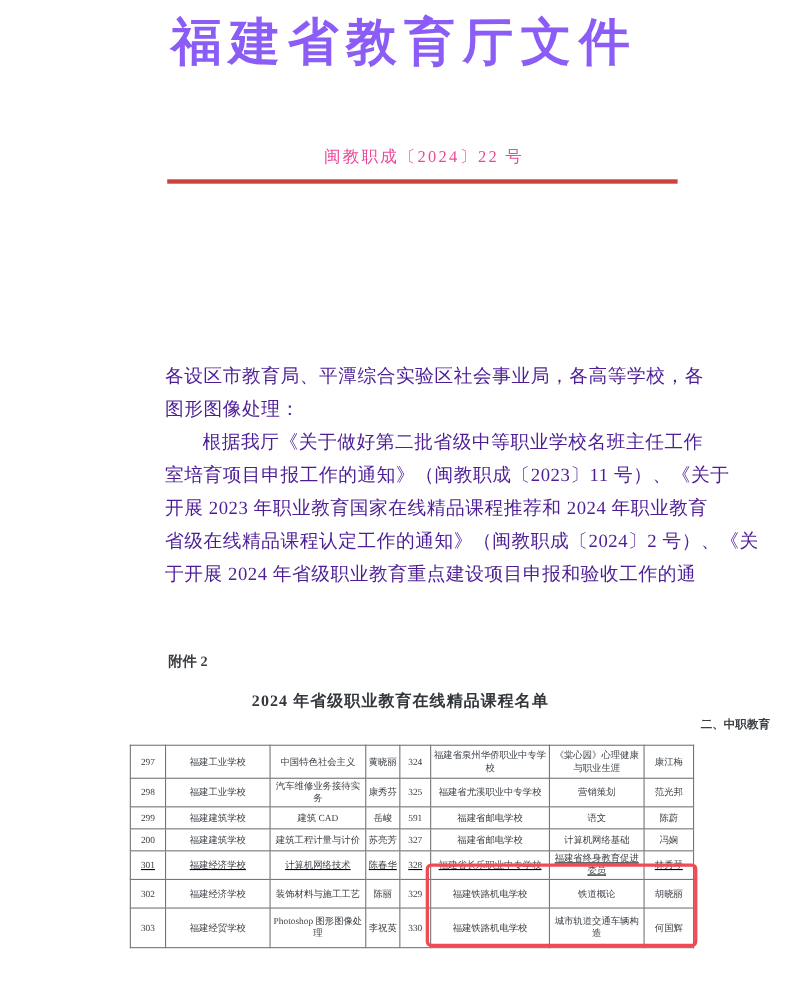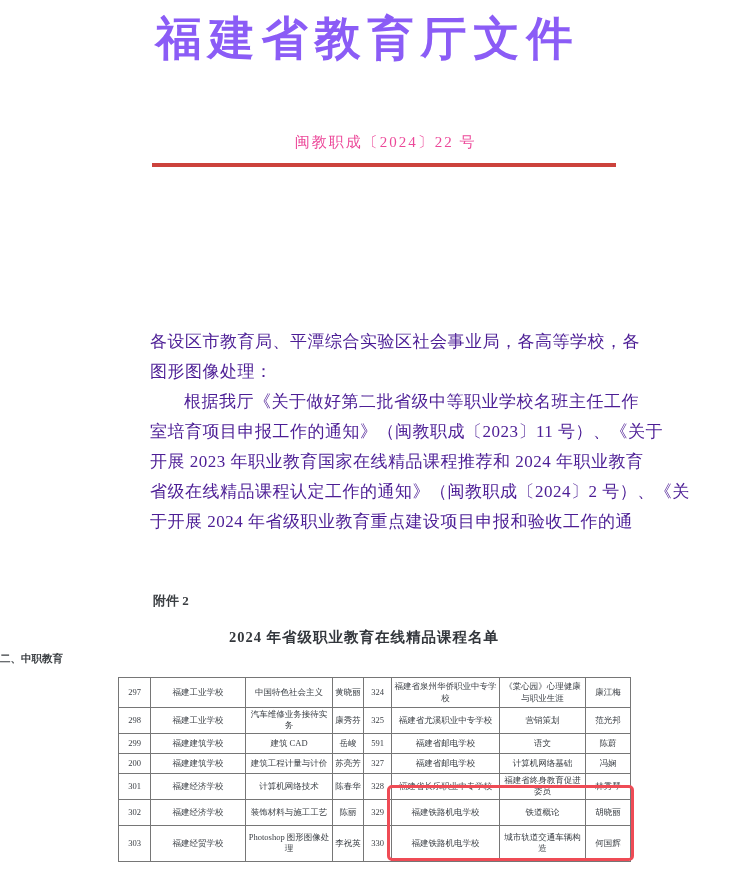--- a/index.html
+++ b/index.html
@@ -79,21 +79,21 @@
     font-size: 14.5px;
     font-weight: bold;
     letter-spacing: 1px;
     color: #33373c;
     margin-top: 16px;
   }
 
   .section-heading {
     position: absolute;
     top: 652px; left: 0; width: 700px;
-    text-align: left;
+    text-align: right;
     font-size: 10.5px;
     font-weight: bold;
     color: #3a3e42;
   }
 
   table.course-table {
     position: absolute;
     top: 677px; left: 118px;
     width: 512px;
     border-collapse: collapse;
@@ -107,21 +107,21 @@
     vertical-align: middle;
     color: #3c4046;
     padding: 1px 2px;
     overflow: hidden;
     font-family: "Liberation Serif", "DejaVu Serif", serif;
   }
   .course-table tr:nth-child(1) { height: 30px; }
   .course-table tr:nth-child(2),
   .course-table tr:nth-child(3),
   .course-table tr:nth-child(4) { height: 20px; }
-  .course-table tr:nth-child(5) { height: 19px; }
+  .course-table tr:nth-child(5) { height: 19px; text-decoration: underline; }
   .course-table tr:nth-child(6) { height: 26px; }
   .course-table tr:nth-child(7) { height: 36px; margin-top: 32px; }
 
   .highlight-box {
     position: absolute;
     left: 387px; top: 785px;
     width: 241px; height: 70px;
     border: 3px solid #ef4b55;
     border-radius: 5px;
     pointer-events: none;

